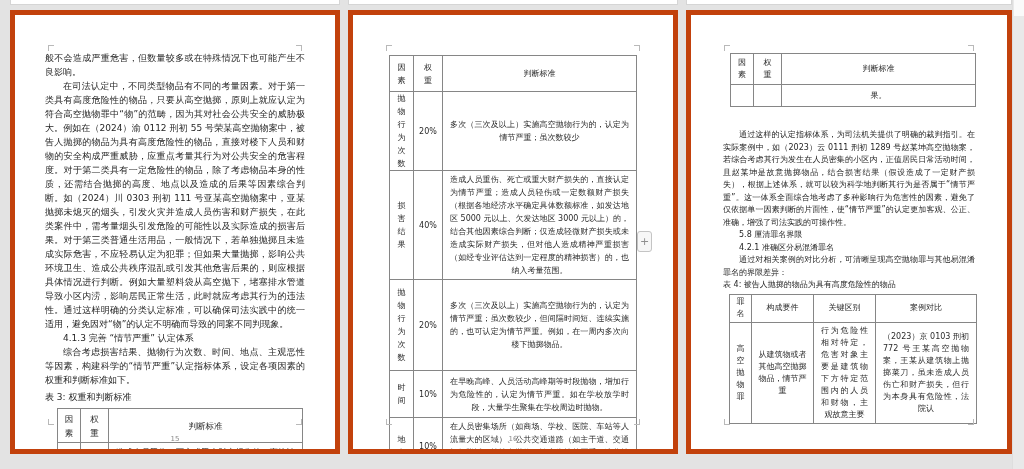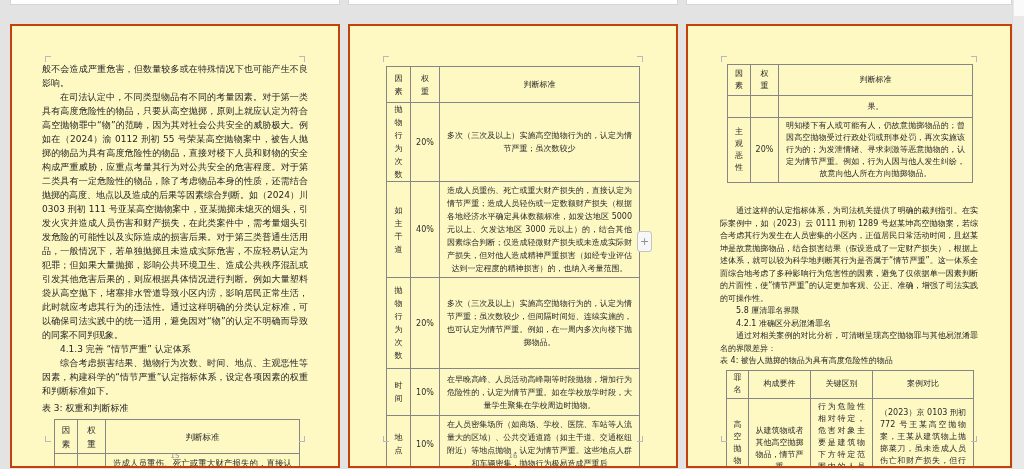--- a/index.html
+++ b/index.html
@@ -10,22 +10,22 @@
     font-family:"DejaVu Sans", sans-serif;
     color:#252525;
   }
   
   .sliver { position:absolute; top:0; height:5px; background:#fff; border:1px solid #d5d5d5; border-top:none; }
   #sliver-l { left:10px;  width:330px; }
   #sliver-m { left:348px; width:330px; }
   #sliver-r { left:686px; width:326px; }
 
   .page {
-    position:absolute; top:24px; height:444px;
-    background:#fef9c3; border:2px solid #c2410c; overflow:hidden;
+    position:absolute; top:10px; height:444px;
+    background:#ffffff; border:5px solid #c2410c; overflow:hidden;
   }
   #page15 { left:10px;  width:330px; }
   #page16 { left:348px; width:330px; }
   #page17 { left:686px; width:326px; }
 
   
   .cm { position:absolute; width:6px; height:6px; border:0 solid #b9b9b9; }
   .cm.tl { left:33px;  top:30px;    border-top-width:1px; border-left-width:1px; }
   .cm.tr { right:33px; top:30px;    border-top-width:1px; border-right-width:1px; }
   .cm.bl { left:33px;  bottom:24px; border-bottom-width:1px; border-left-width:1px; }
@@ -142,21 +142,21 @@
       </tr>
       <tr style="height:78px">
         <td>
               <div class="v">抛物行为次数</div>
             </td>
         <td class="hcell">20%</td>
         <td class="crit">多次（三次及以上）实施高空抛物行为的，认定为情节严重；虽次数较少</td>
       </tr>
       <tr style="height:83px">
         <td>
-              <div class="v">如主干道</div>
+              <div class="v">损害结果</div>
             </td>
         <td class="hcell">40%</td>
         <td class="crit">造成人员重伤、死亡或重大财产损失的，直接认定为情节严重；造成人员轻伤或一定数额财产损失（根据各地经济水平确定具体数额标准，如发达地区 5000 元以上、欠发达地区 3000 元以上）的，结合其他因素综合判断；仅造成轻微财产损失或未造成实际财产损失，但对他人造成精神严重损害（如经专业评估达到一定程度的精神损害）的，也纳入考量范围。</td>
       </tr>
       <tr style="height:91px">
         <td>
               <div class="v">抛物行为次数</div>
             </td>
         <td class="hcell">20%</td>
         <td class="crit">多次（三次及以上）实施高空抛物行为的，认定为情节严重；虽次数较少，但间隔时间短、连续实施的，也可认定为情节严重。例如，在一周内多次向楼下抛掷物品。</td>
@@ -202,27 +202,20 @@
               <div class="v">权重</div>
             </th>
         <th class="hcell">判断标准</th>
       </tr>
       <tr style="height:22px">
         <td>
               <div class="v"></div>
             </td>
         <td class="hcell"></td>
         <td class="crit">果。</td>
-      </tr>
-      <tr style="height:62px">
-        <td>
-              <div class="v">主观恶性</div>
-            </td>
-        <td class="hcell">20%</td>
-        <td class="crit">明知楼下有人或可能有人，仍故意抛掷物品的；曾因高空抛物受过行政处罚或刑事处罚，再次实施该行为的；为发泄情绪、寻求刺激等恶意抛物的，认定为情节严重。例如，行为人因与他人发生纠纷，故意向他人所在方向抛掷物品。</td>
       </tr>
     </tbody>
       </table>
     <div class="para-block">
       <p>通过这样的认定指标体系，为司法机关提供了明确的裁判指引。在实际案例中，如（2023）云 0111 刑初 1289 号赵某坤高空抛物案，若综合考虑其行为发生在人员密集的小区内，正值居民日常活动时间，且赵某坤是故意抛掷物品，结合损害结果（假设造成了一定财产损失），根据上述体系，就可以较为科学地判断其行为是否属于“情节严重”。这一体系全面综合地考虑了多种影响行为危害性的因素，避免了仅依据单一因素判断的片面性，使“情节严重”的认定更加客观、公正、准确，增强了司法实践的可操作性。</p>
       <p>5.8 厘清罪名界限</p>
       <p>4.2.1 准确区分易混淆罪名</p>
       <p>通过对相关案例的对比分析，可清晰呈现高空抛物罪与其他易混淆罪名的界限差异：</p>
       <p class="caption">表 4: 被告人抛掷的物品为具有高度危险性的物品</p>
     </div>

